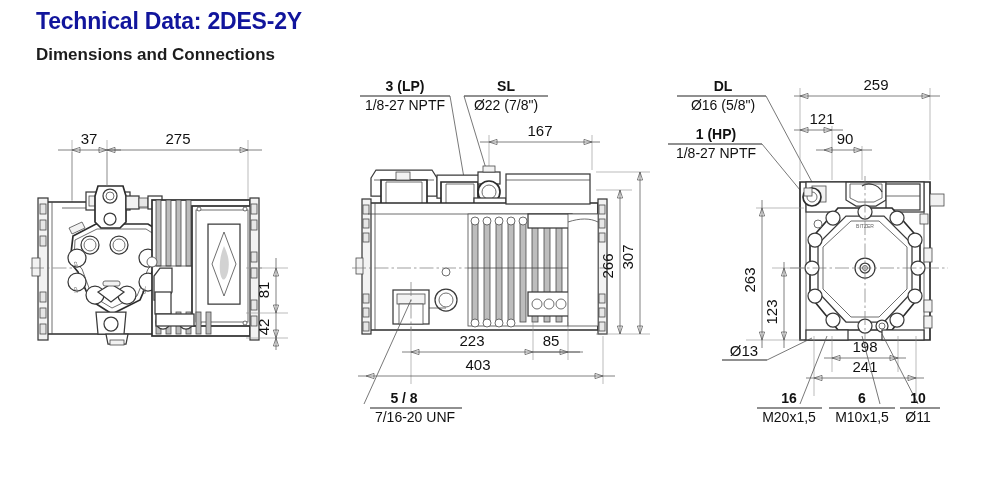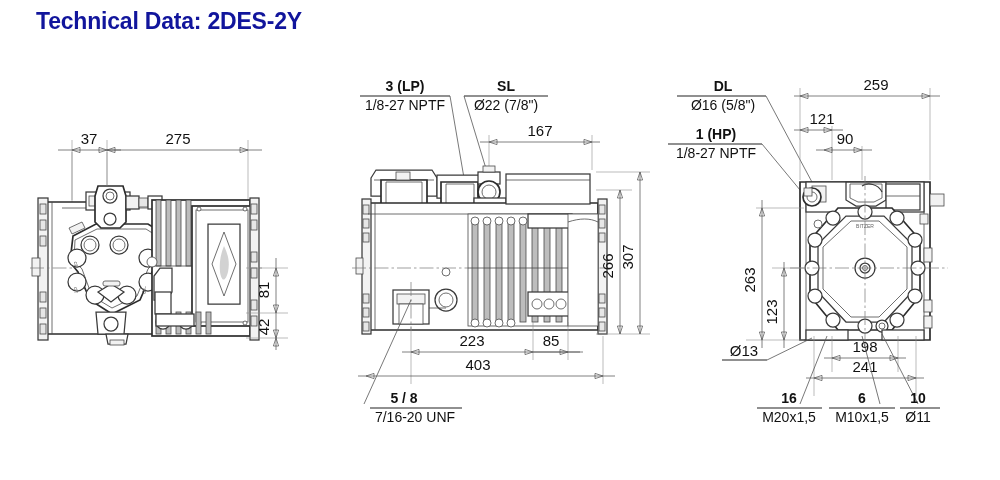--- a/index.html
+++ b/index.html
@@ -55,20 +55,21 @@
     font-family:"Liberation Sans", sans-serif;
     font-size:5px;fill:#666;text-anchor:middle;
   }
 </style>
 </head>
 <body>
 
 <div id="page">
 
   <div class="title">Technical Data: 2DES-2Y</div>
+  <div class="subtitle">Dimensions and Connections</div>
 
   <svg class="draw" viewBox="0 0 1000 480">
 
     <g>
 
       <g>
         <line class="ext" x1="72" y1="140" x2="72" y2="205"></line>
         <line class="ext" x1="107" y1="140" x2="107" y2="205"></line>
         <line class="ext" x1="248" y1="140" x2="248" y2="205"></line>
 

